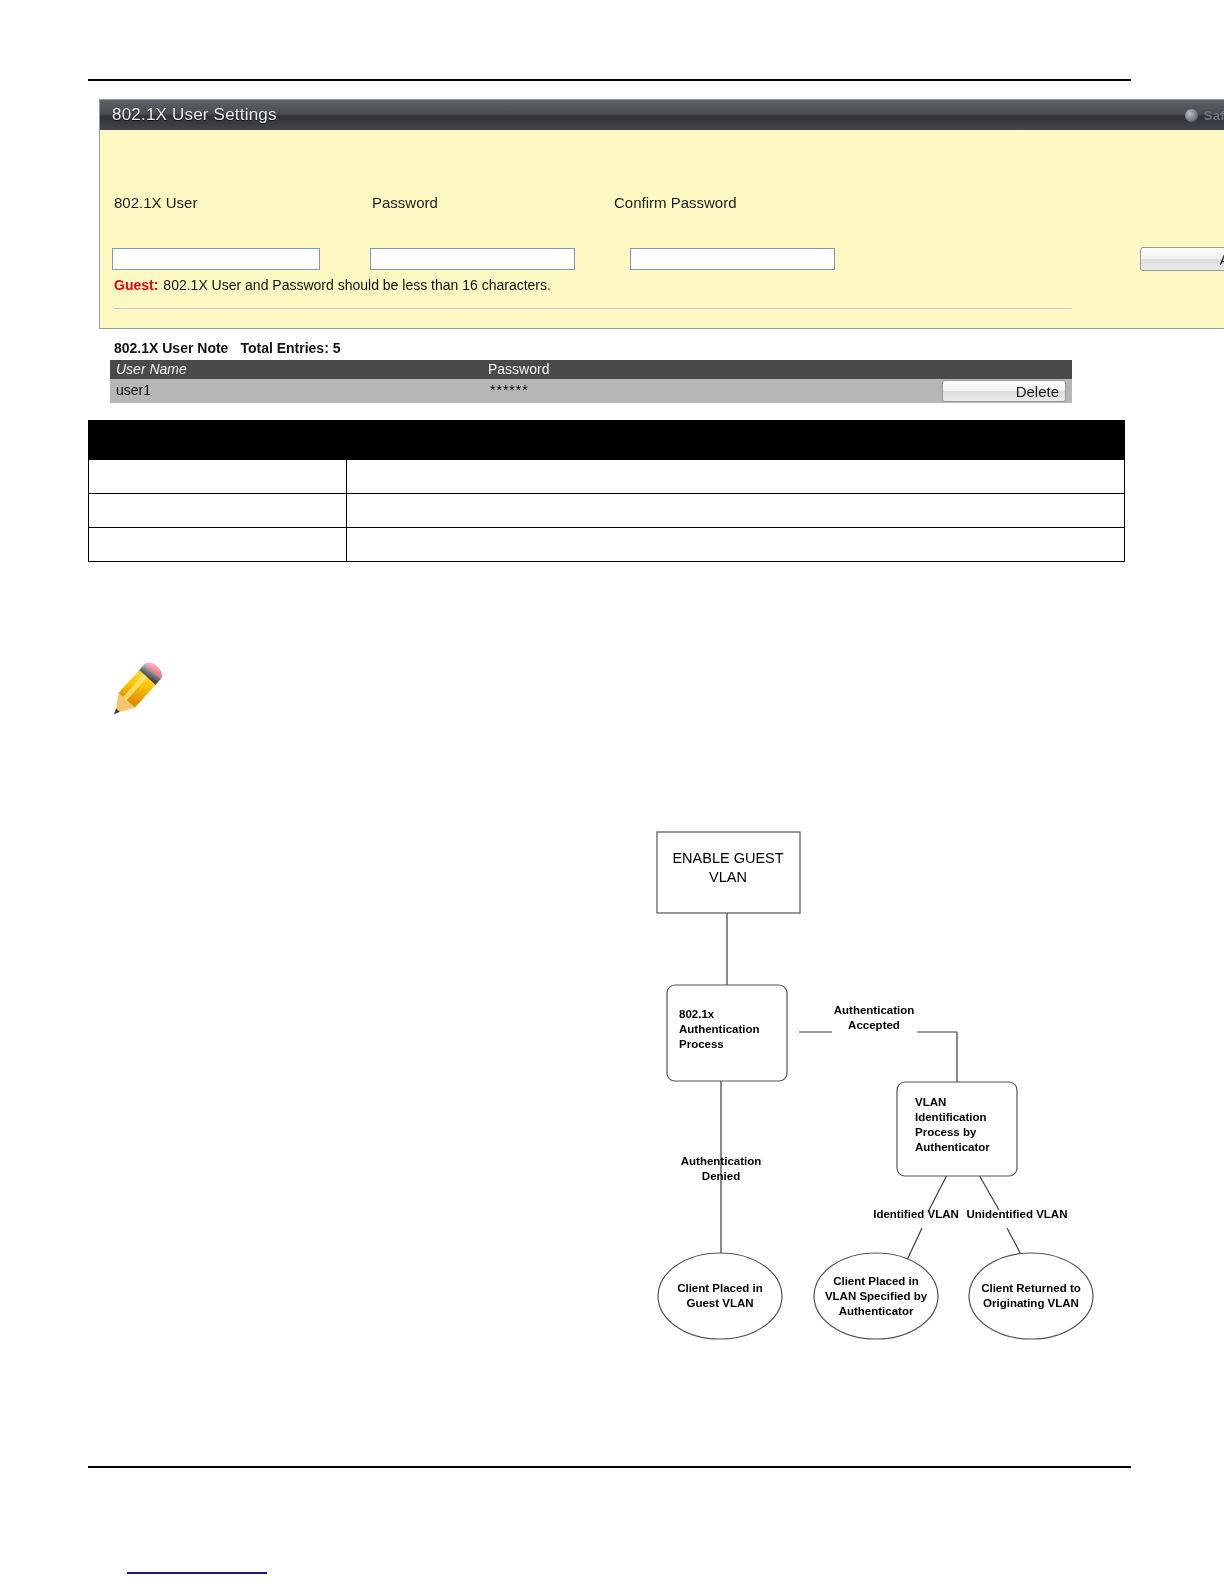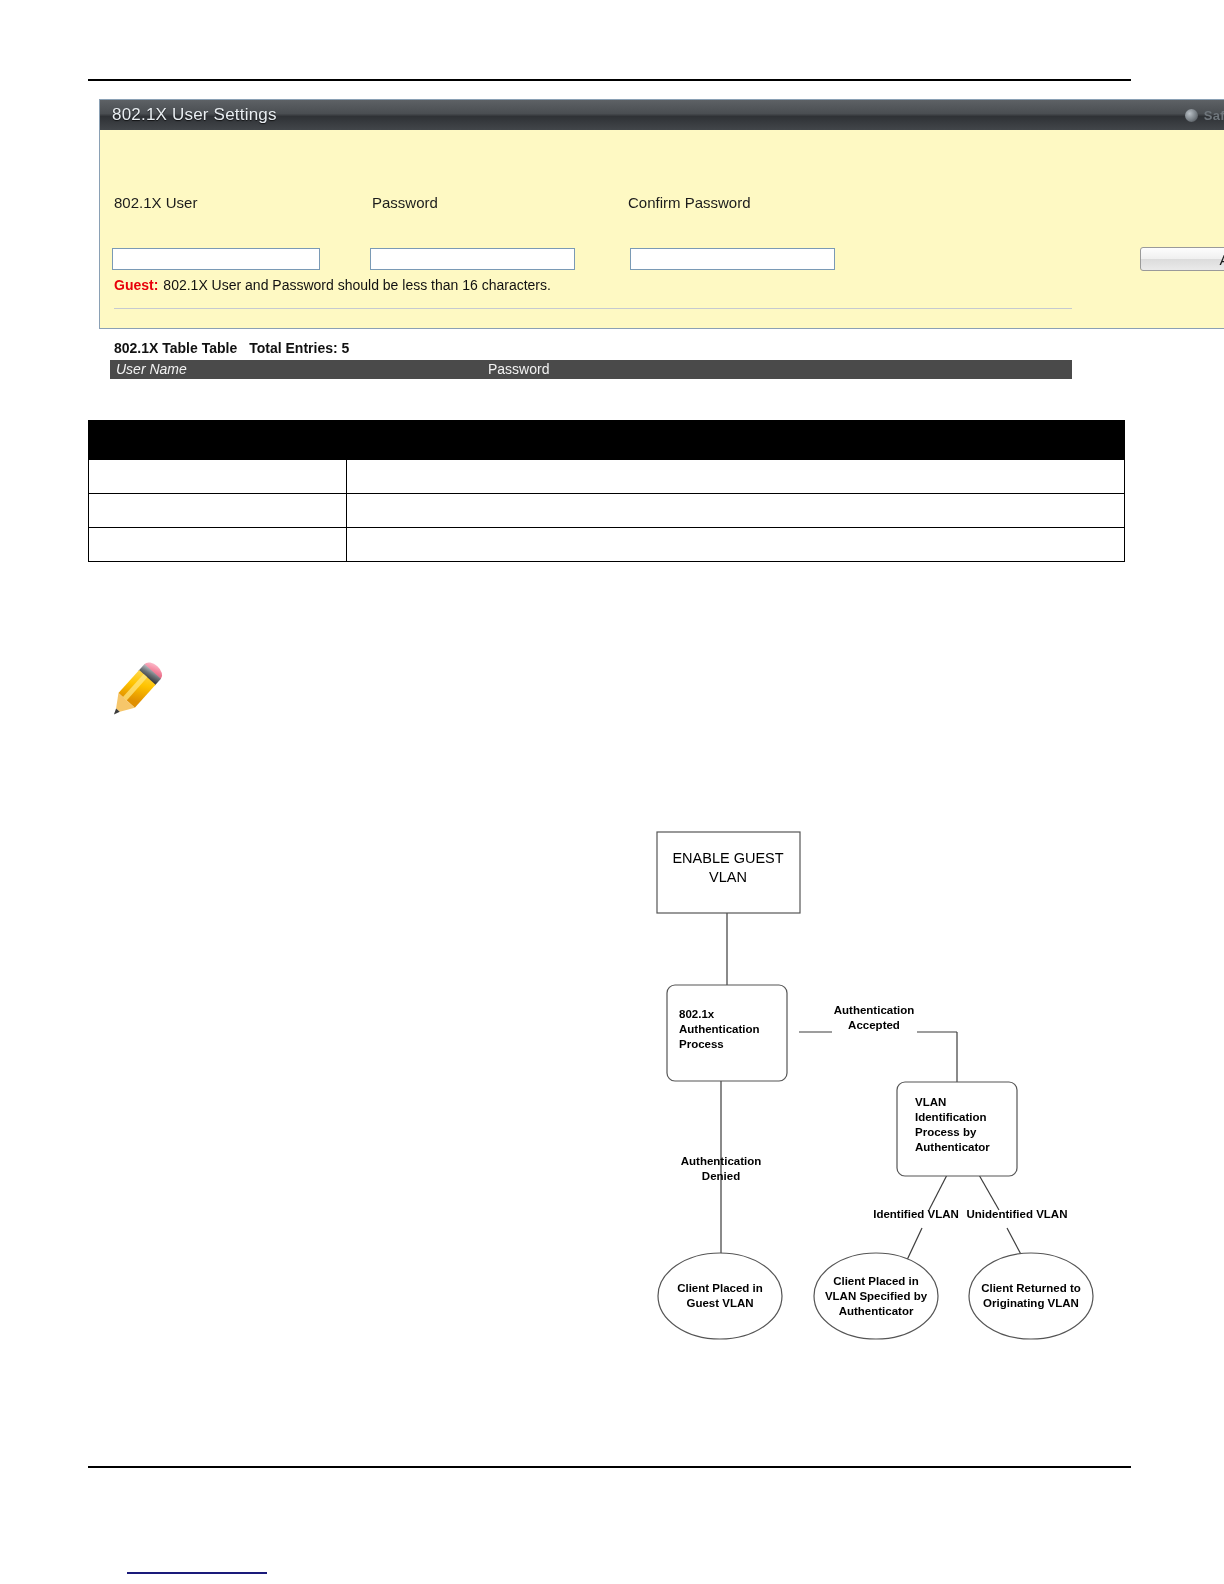--- a/index.html
+++ b/index.html
@@ -261,42 +261,47 @@
     <span class="safeguard">
       <span class="safeguard-icon"></span>
       <span class="safeguard-label">Safeguard</span>
     </span>
   </div>
 
   <div class="panel-body">
 
     <span class="fld-label" style="left:14px; top:16px;">802.1X User</span>
     <span class="fld-label" style="left:272px; top:16px;">Password</span>
-    <span class="fld-label" style="left:528px; top:16px;">Confirm Password</span>
+    <span class="fld-label" style="left:514px; top:16px;">Confirm Password</span>
 
     <input class="fld-input" style="left: 12px; top: 70px; width: 208px;" type="text" value="">
     <input class="fld-input" style="left: 270px; top: 70px; width: 205px;" type="password" value="">
     <input class="fld-input" style="left: 530px; top: 70px; width: 205px;" type="password" value="">
 
     <button class="btn" id="apply-button">Apply</button>
 
     <div class="note-line">
       <span class="note-kw">Guest:</span><span style="margin-left:5px;">802.1X User and Password should be less than 16 characters.</span>
     </div>
 
     <div class="panel-divider"></div>
 
     <div class="table-caption">
-      <span>802.1X Table Table</span><span class="gap"></span><span>Total Entries: 5</span>
+      <span>802.1X User Note</span><span class="gap"></span><span>Total Entries: 5</span>
     </div>
 
     <div class="ui-table">
       <div class="ui-thead">
         <span class="ui-th" style="left:6px;font-style:italic;">User Name</span>
         <span class="ui-th" style="left:378px;">Password</span>
+      </div>
+      <div class="ui-row">
+        <span class="ui-cell" style="left:6px;">user1</span>
+        <span class="ui-cell" style="left:380px; letter-spacing:1px;">******</span>
+        <button class="btn" id="delete-button">Delete</button>
       </div>
     </div>
 
   </div>
 </div>
 
 <table id="doc-table">
   <colgroup>
       <col class="c1">
       <col>

